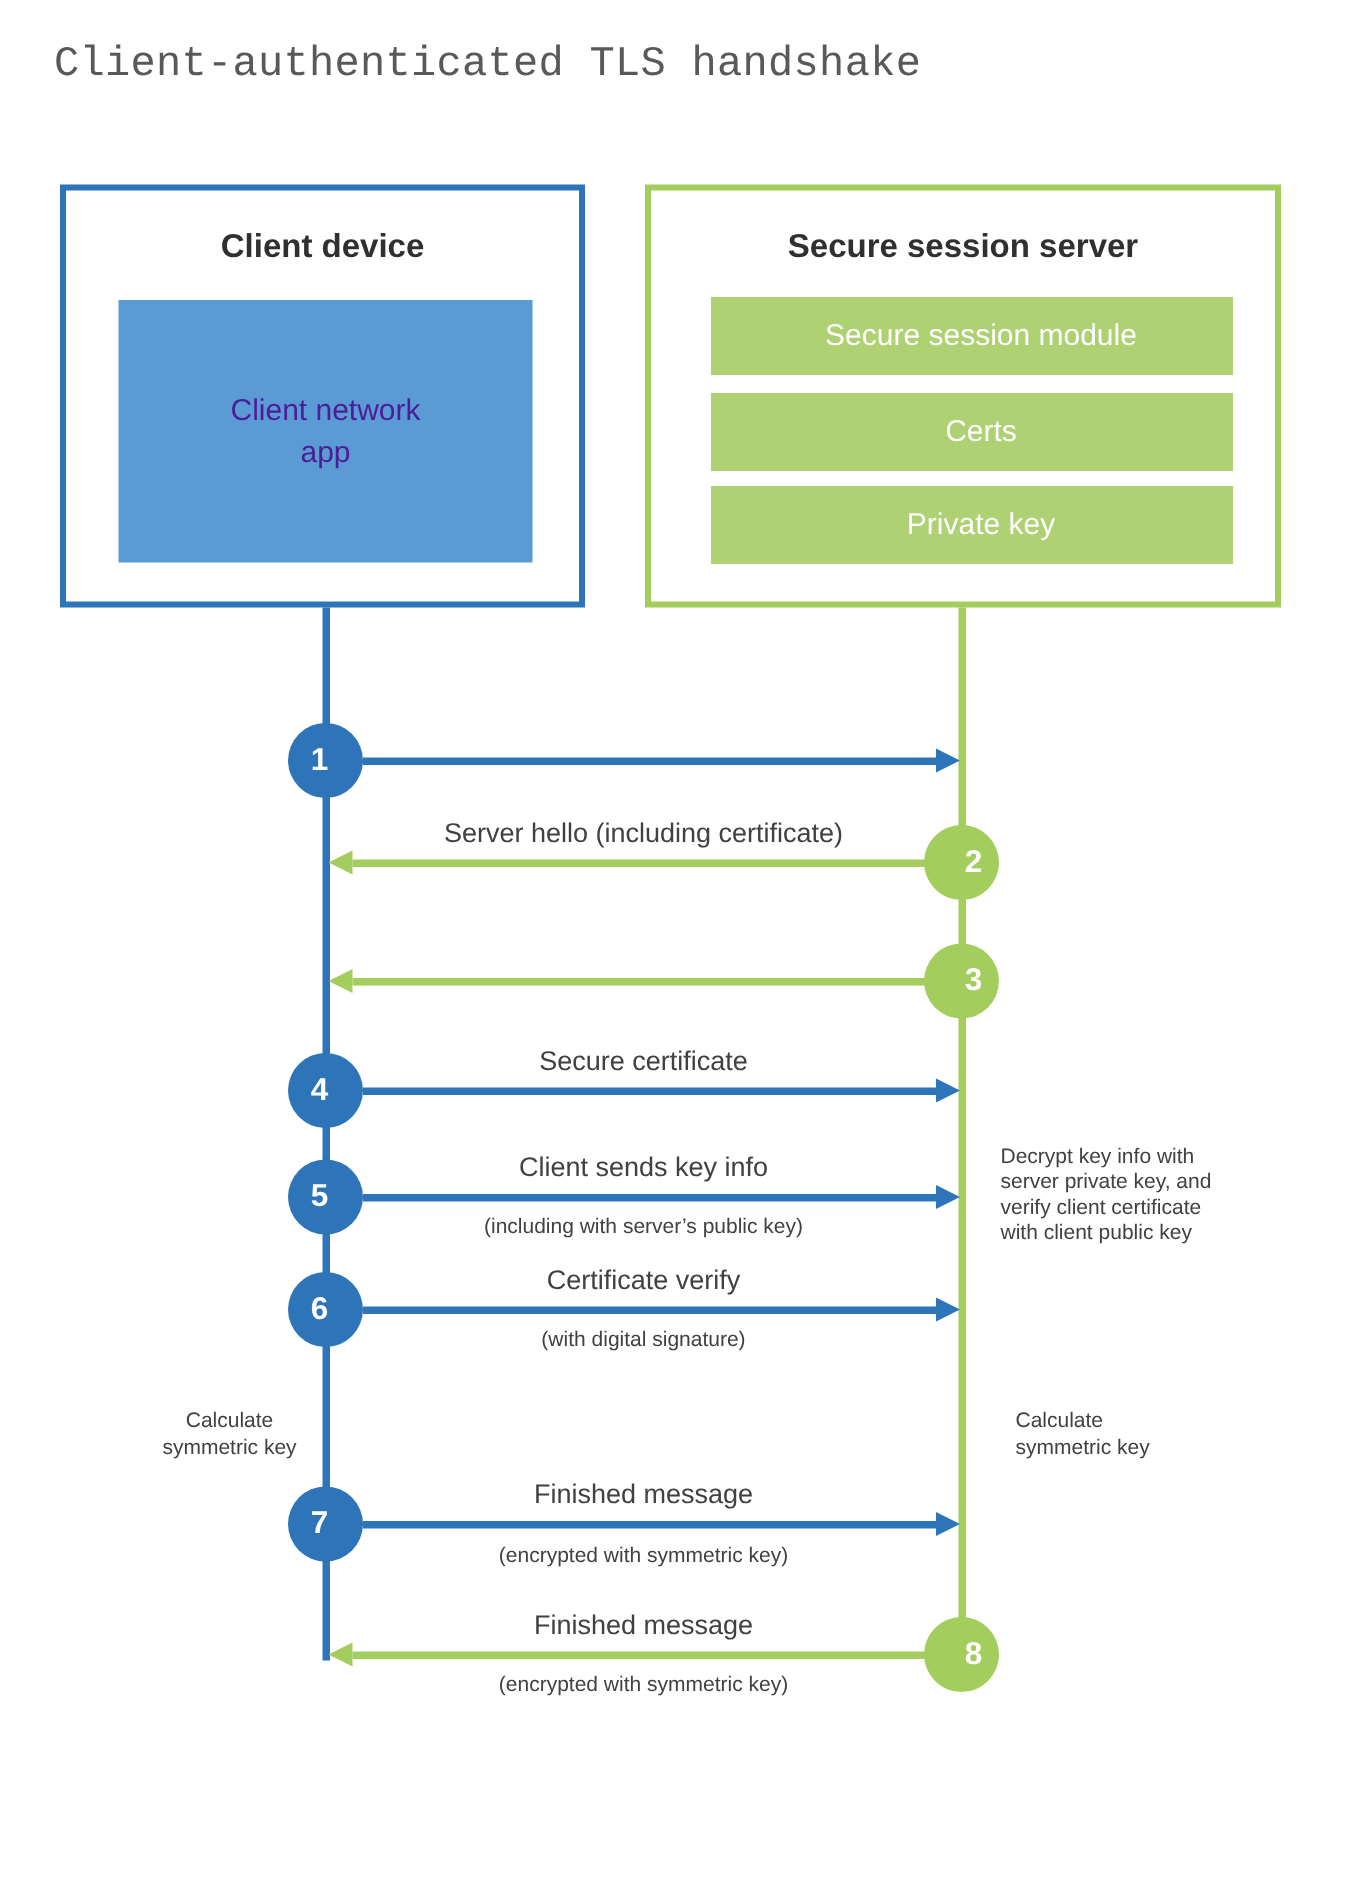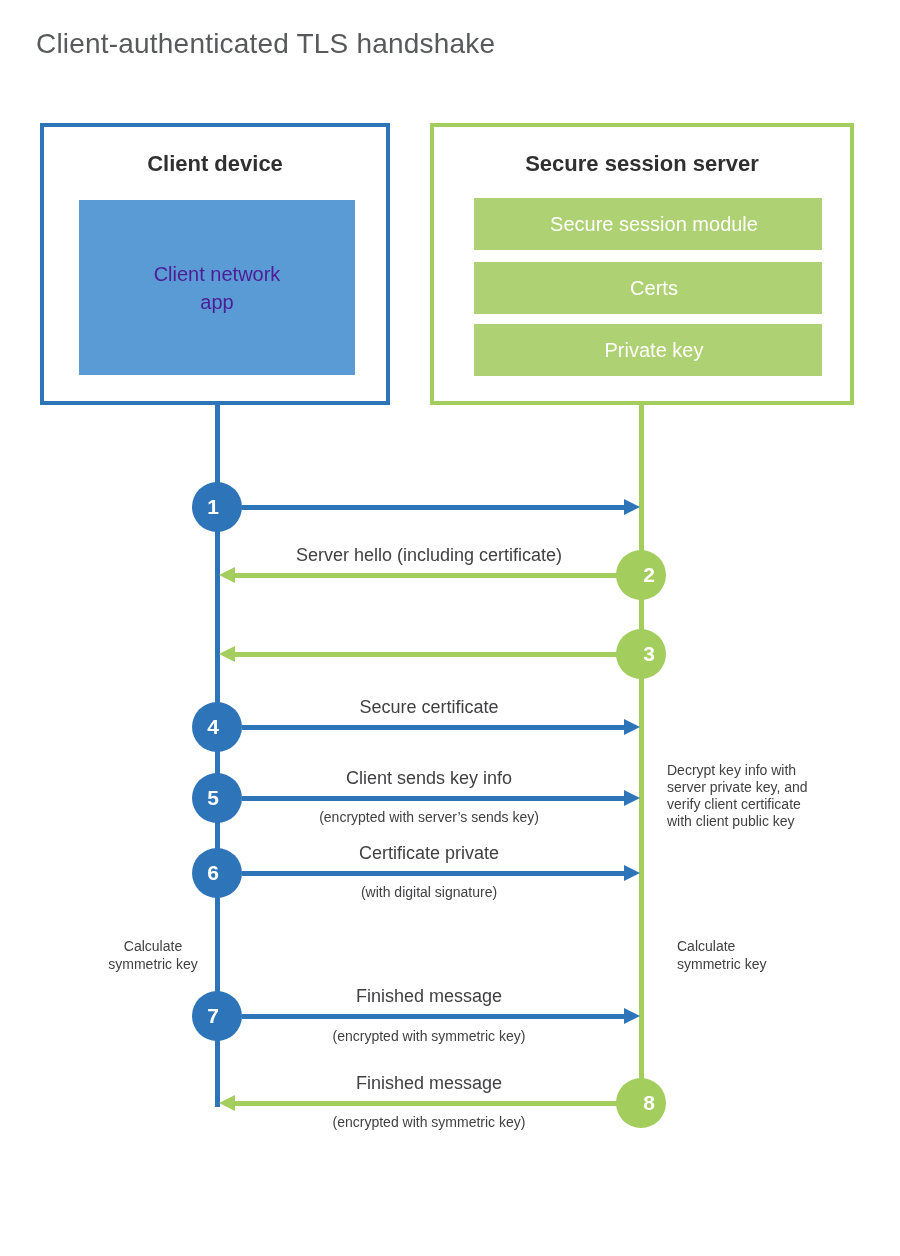--- a/index.html
+++ b/index.html
@@ -8,21 +8,21 @@
     --green:#a3cd5c;
     --green-fill:#aed173;
     --heading:#303030;
     --label:#414042;
     --title:#58595b;
   }
   html,body{margin:0;padding:0;background:#fff;}
   body{font-family:"Liberation Sans", sans-serif;}
   #canvas{position:relative;width:900px;height:1256px;background:#ffffff;overflow:hidden;}
 
-  .page-title{position:absolute;left:36px;top:28px;font-size:28px;font-weight:300;color:var(--title);letter-spacing:0.2px;}
+  .page-title{position:absolute;left:36px;top:28px;font-size:28px;font-weight:300;color:var(--title);letter-spacing:0.2px;font-family:Liberation Mono, monospace;}
 
   .actor-box{position:absolute;top:123px;height:282px;background:#fff;box-sizing:border-box;}
   .actor-box.client{left:40px;width:350px;border:4px solid var(--blue);}
   .actor-box.server{left:430px;width:424px;border:4px solid var(--green);}
   .actor-title{margin-top:24px;text-align:center;font-size:22px;font-weight:bold;color:var(--heading);}
 
   .app-box{position:absolute;left:79px;top:200px;width:276px;height:175px;background:var(--light-blue);
            display:flex;align-items:center;justify-content:center;text-align:center;
            color:#4c1d95;font-size:20px;line-height:28px;white-space:pre-line;}
   .server-bar{position:absolute;left:474px;width:336px;height:52px;background:var(--green-fill);
@@ -102,23 +102,23 @@
   <div class="circle blue" style="left:192px;top:702px;">
       <span>4</span>
     </div>
 
   <div class="msg-label" style="top:765px;">Client sends key info</div>
   <div class="hline blue" style="left:242px;top:796px;width:382px;"></div>
   <div class="head right" style="left:624px;top:790px;"></div>
   <div class="circle blue" style="left:192px;top:773px;">
       <span>5</span>
     </div>
-  <div class="msg-sub" style="top:807px;">(encrypted with server’s sends key)</div>
+  <div class="msg-sub" style="top:807px;">(including with server’s public key)</div>
 
-  <div class="msg-label" style="top:840px;">Certificate private</div>
+  <div class="msg-label" style="top:840px;">Certificate verify</div>
   <div class="hline blue" style="left:242px;top:871px;width:382px;"></div>
   <div class="head right" style="left:624px;top:865px;"></div>
   <div class="circle blue" style="left:192px;top:848px;">
       <span>6</span>
     </div>
   <div class="msg-sub" style="top:882px;">(with digital signature)</div>
 
   <div class="side-note" style="left:667px;top:762px;width:176px;">Decrypt key info with
 server private key, and
 verify client certificate

